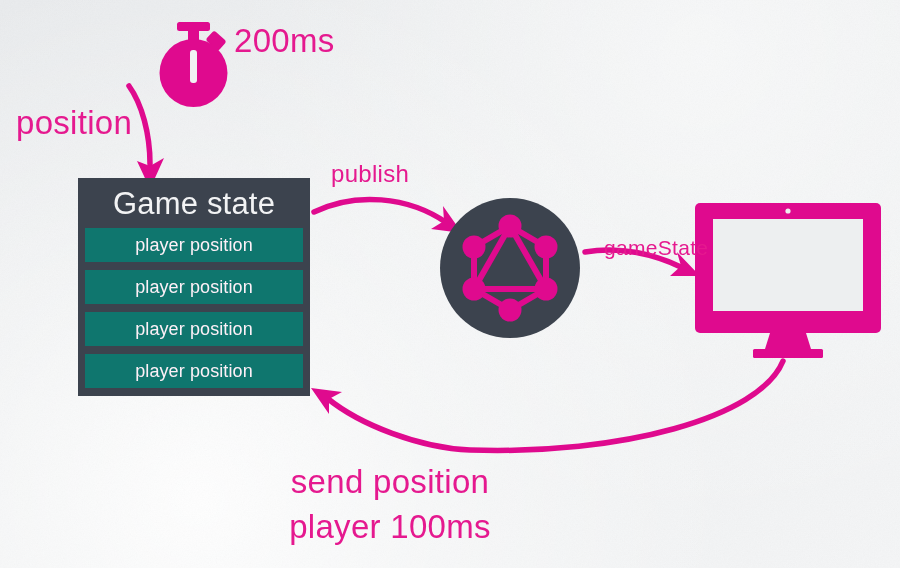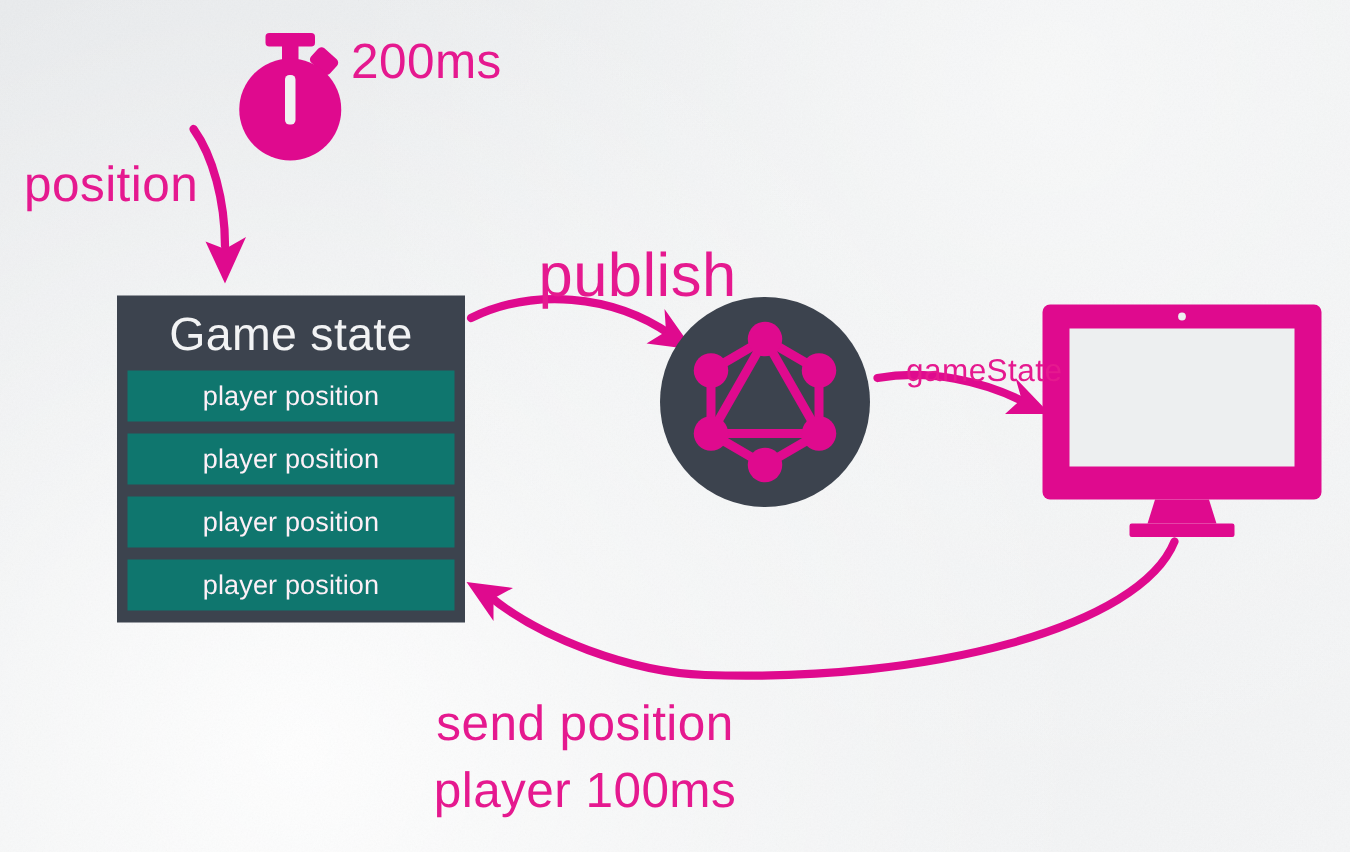--- a/index.html
+++ b/index.html
@@ -39,21 +39,21 @@
     left: 0;
     top: 0;
     width: 900px;
     height: 568px;
   }
 
   
   #game-state-panel {
     position: absolute;
     left: 78px;
-    top: 197px;
+    top: 178px;
     width: 232px;
     height: 218px;
     background: #3c434e;
     box-sizing: border-box;
     padding: 5px 7px 7px 7px;
   }
   #game-state-title {
     color: #f2f3f4;
     font-size: 31px;
     font-weight: 300;
@@ -82,21 +82,21 @@
   
   .label {
     position: absolute;
     color: #e5198f;
     font-weight: 300;
     white-space: nowrap;
     letter-spacing: 0.3px;
   }
   #label-200ms  { left: 234px; top: 22px;  font-size: 33px; }
   #label-trigger{ left: 16px;  top: 104px; font-size: 33px; }
-  #label-publish{ left: 331px; top: 160px; font-size: 41px; margin-left: 28px; }
+  #label-publish{ left: 331px; top: 160px; font-size: 24px; }
   #label-gamestate { left: 604px; top: 200px; font-size: 21px; margin-top: 36px; }
   #label-send-position {
     left: 0; top: 459px; width: 780px;
     text-align: center; font-size: 33px; line-height: 45px;
   }
   #label-send-position .line { display: block; }
 </style>
 </head>
 <body>
 

